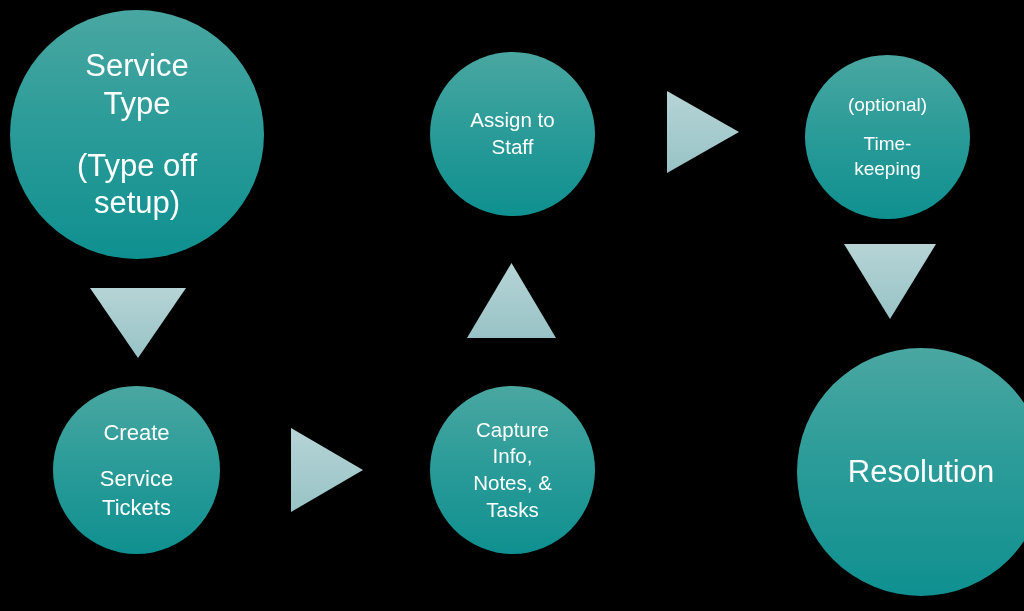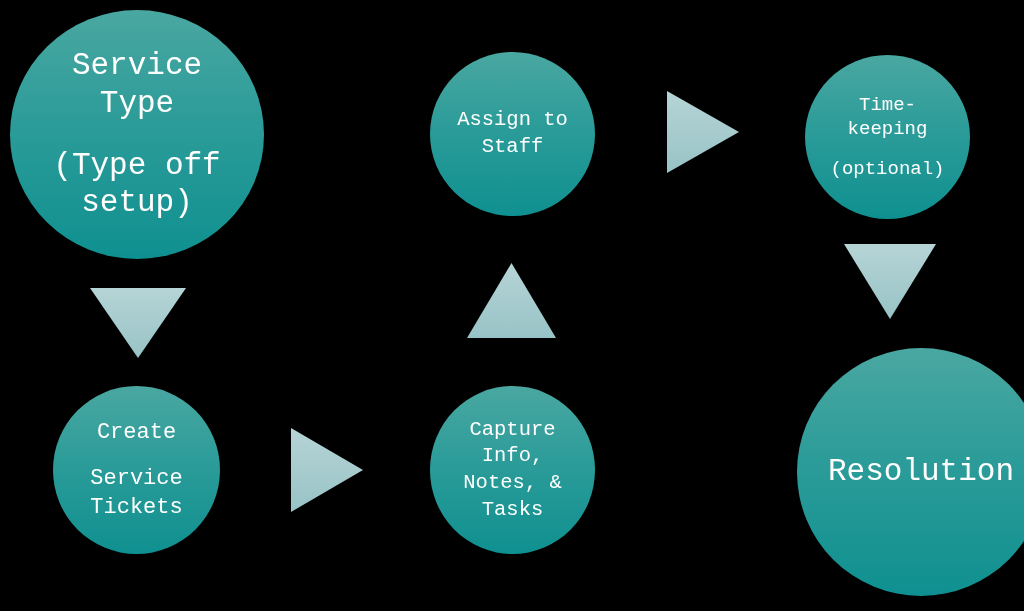--- a/index.html
+++ b/index.html
@@ -6,21 +6,21 @@
     margin: 0;
     padding: 0;
     background: #000000;
   }
   #canvas {
     position: relative;
     width: 1024px;
     height: 611px;
     background: #000000;
     overflow: hidden;
-    font-family: Liberation Mono, monospace;
+    font-family: Liberation Sans, sans-serif;
   }
   .node {
     position: absolute;
     border-radius: 50%;
     background: linear-gradient(180deg, #4aa7a1 0%, #2c9c99 45%, #0f9090 100%);
     display: flex;
     flex-direction: column;
     align-items: center;
     justify-content: center;
     color: #ffffff;
@@ -140,23 +140,23 @@
         <linearGradient id="gArrow4" x1="0" y1="0" x2="0" y2="1">
           <stop offset="0%" stop-color="#b6d4d6"></stop>
           <stop offset="100%" stop-color="#98c3c6"></stop>
         </linearGradient>
       </defs>
       <polygon points="0,0 72,41 0,82" fill="url(#gArrow4)"></polygon>
     </svg>
   </span>
 
   <div class="node n-timekeeping">
+    <span class="block line">(optional)</span>
     <span class="block line">Time-
 keeping</span>
-    <span class="block line">(optional)</span>
   </div>
 
   <span class="arrow a-tk-res">
     <svg width="92" height="75" viewBox="0 0 92 75" aria-hidden="true">
       <defs>
         <linearGradient id="gArrow5" x1="0" y1="0" x2="0" y2="1">
           <stop offset="0%" stop-color="#b6d4d6"></stop>
           <stop offset="100%" stop-color="#98c3c6"></stop>
         </linearGradient>
       </defs>

